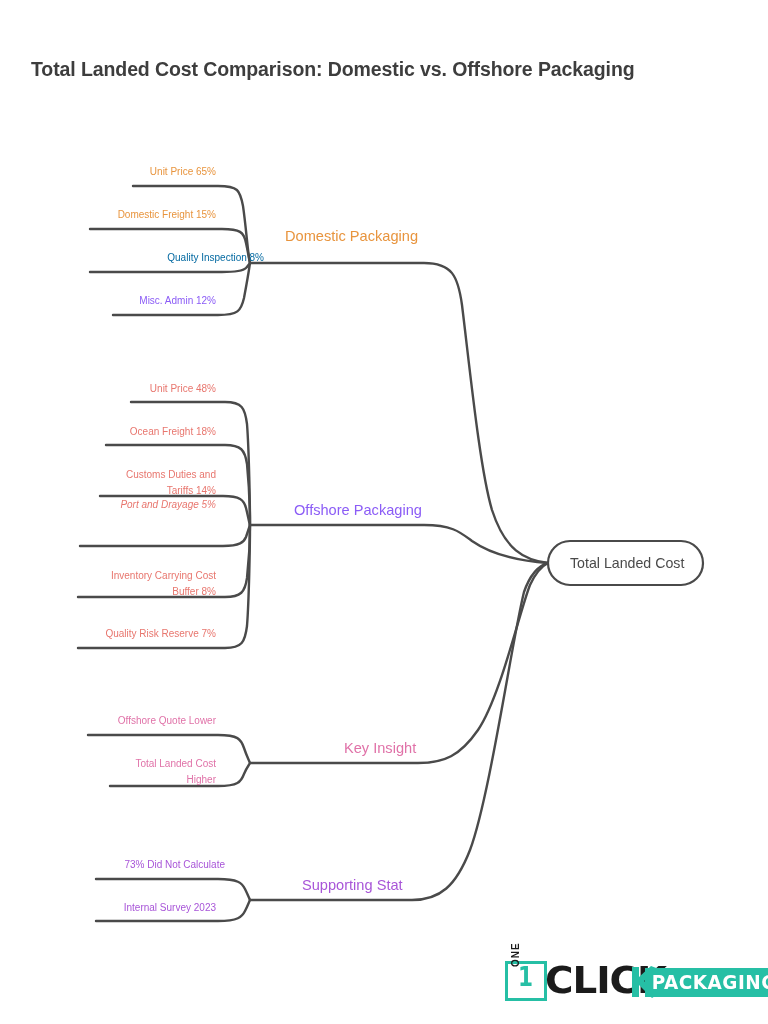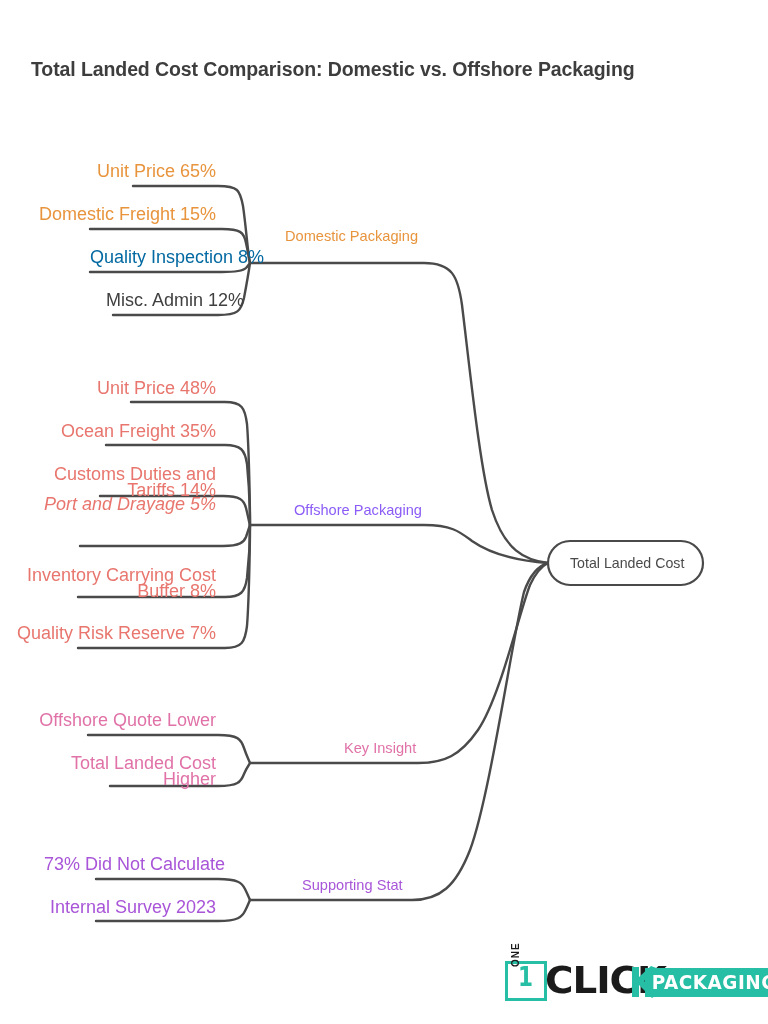--- a/index.html
+++ b/index.html
@@ -12,21 +12,21 @@
   }
   #stage{position:relative;width:768px;height:1024px;border-radius:32px;}
   #title{
     position:absolute;left:31px;top:58px;
     font-size:19.5px;font-weight:bold;color:#3d3d3d;
     letter-spacing:-0.1px;white-space:nowrap;
   }
   svg#wires{position:absolute;left:0;top:0;width:768px;height:1024px;}
   .lbl{
     position:absolute;
-    font-size:18px;
+    font-size:10px;
     line-height:15.5px;
     white-space:pre;
     pointer-events:none;
   }
   .lbl.r{text-align:right;}
   .lbl.l{text-align:left;}
   .branch-lbl{font-size:14.6px;}
   .root-lbl{
     position:absolute;
     font-size:14.2px;color:#4a4a4a;
@@ -108,25 +108,25 @@
       <path d="M96,921 L218,921 C238,921 242,917 245,911 C248,905 249,902 250,900"></path>
       <path d="M250,900 L412,900 C440,900 456,886 470,850 C490,796 512,640 524,592 C531,572 541,565 548,563"></path>
 
       <rect x="548" y="541" width="155" height="44" rx="22" ry="22" stroke="#4a4a4a" stroke-width="2.2" fill="#ffffff"></rect>
     </g>
   </svg>
 
   <div class="lbl r" style="left:0px;top:164px;width:216px;color:#E8943D;">Unit Price 65%</div>
   <div class="lbl r" style="left:0px;top:207px;width:216px;color:#E8943D;">Domestic Freight 15%</div>
   <div class="lbl r" style="left:0px;top:250px;width:216px;color:#0369a1;margin-left:48px;">Quality Inspection 8%</div>
-  <div class="lbl r" style="left:0px;top:293px;width:216px;color:#404040;margin-left:28px;">Misc. Admin 12%</div>
+  <div class="lbl r" style="left:0px;top:293px;width:216px;color:#8b5cf6;">Misc. Admin 12%</div>
   <div class="lbl l branch-lbl" style="left:285px;top:229px;color:#E8943D;">Domestic Packaging</div>
 
   <div class="lbl r" style="left:0px;top:381px;width:216px;color:#E8766E;">Unit Price 48%</div>
-  <div class="lbl r" style="left:0px;top:424px;width:216px;color:#E8766E;">Ocean Freight 35%</div>
+  <div class="lbl r" style="left:0px;top:424px;width:216px;color:#E8766E;">Ocean Freight 18%</div>
   <div class="lbl r" style="left:0px;top:467px;width:216px;color:#E8766E;">Customs Duties and
 Tariffs 14%</div>
   <div class="lbl r" style="left:0px;top:497px;width:216px;color:#E8766E;font-style:italic;">Port and Drayage 5%</div>
   <div class="lbl r" style="left:0px;top:568px;width:216px;color:#E8766E;">Inventory Carrying Cost
 Buffer 8%</div>
   <div class="lbl r" style="left:0px;top:626px;width:216px;color:#E8766E;">Quality Risk Reserve 7%</div>
   <div class="lbl l branch-lbl" style="left:294px;top:503px;color:#8b5cf6;">Offshore Packaging</div>
 
   <div class="lbl r" style="left:0px;top:713px;width:216px;color:#E072A8;">Offshore Quote Lower</div>
   <div class="lbl r" style="left:0px;top:756px;width:216px;color:#E072A8;">Total Landed Cost

